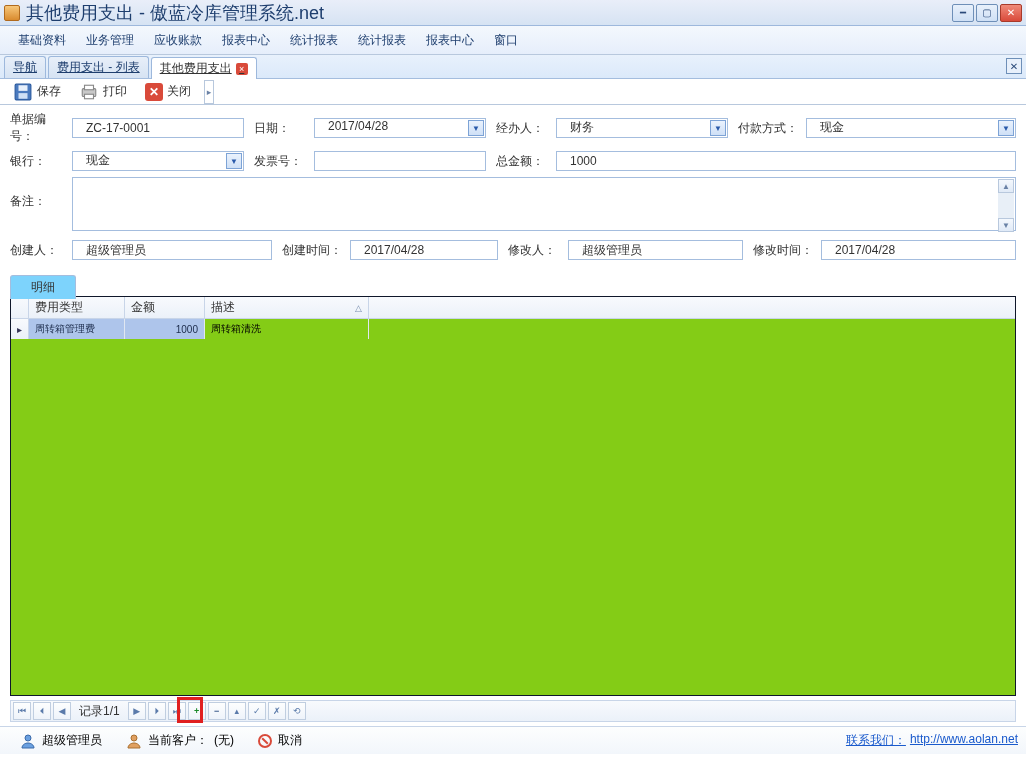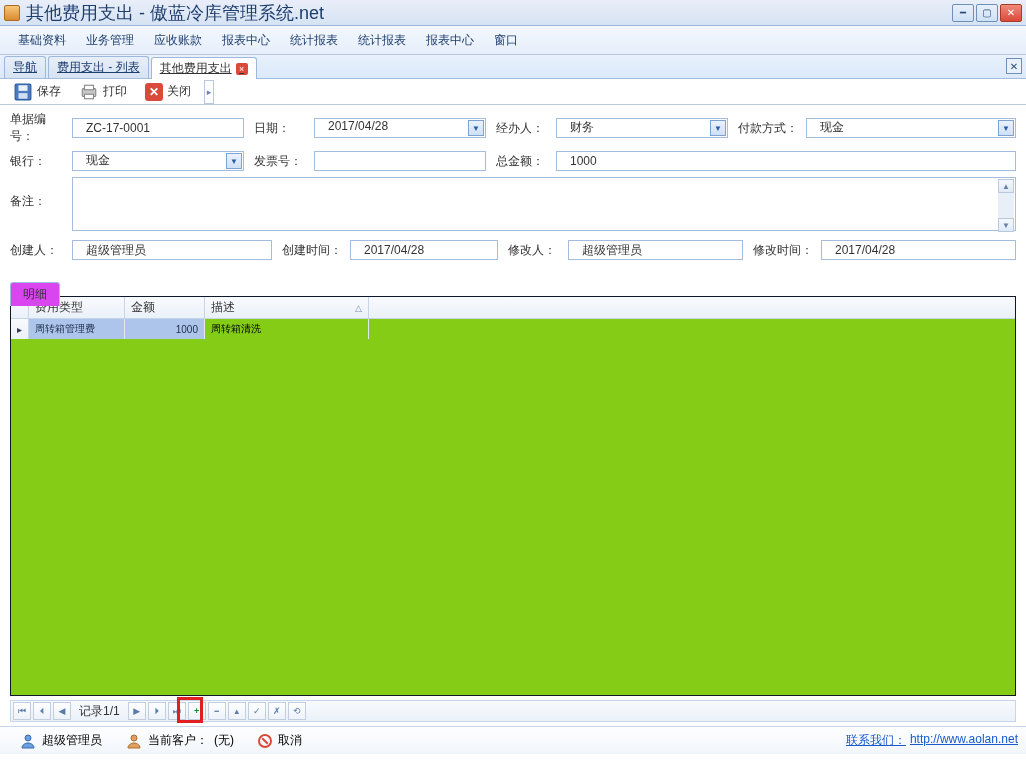--- a/index.html
+++ b/index.html
@@ -30,21 +30,21 @@
 .form-row { display: flex; align-items: center; margin-bottom: 6px; gap: 0; }
 .flabel { width: 62px; text-align: left; color: #333; padding-right: 4px; }
 .finput, .fselect { height: 20px; border: 1px solid #a4bdde; background: #fff; padding: 0 13px; font-size: 12px; color: #333; }
 .fselect { position: relative; }
 .sel-arrow { position: absolute; right: 1px; top: 1px; width: 16px; height: 16px; border: 1px solid #7da3d6; background: linear-gradient(#eaf2fd,#cfe0f6); display: flex; align-items: center; justify-content: center; color: #2a5aaa; font-size: 8px; cursor: pointer; }
 .textarea-wrap { flex: 1; position: relative; }
 .ftextarea { width: 100%; height: 54px; border: 1px solid #a4bdde; resize: none; font-size: 12px; padding: 2px 4px; }
 .ta-scroll { position: absolute; right: 2px; top: 2px; bottom: 2px; width: 16px; background: #e8eff7; display: flex; flex-direction: column; justify-content: space-between; }
 .ta-scroll div { height: 14px; border: 1px solid #b8c8dd; background: linear-gradient(#f4f8fd,#e0eaf7); color: #6a82a6; font-size: 8px; display: flex; align-items: center; justify-content: center; }
 .detail-section { padding: 0 10px 4px; }
-.dtab { display: inline-block; border: 1px solid #a4bdde; border-bottom: none; border-radius: 3px 3px 0 0; padding: 3px 12px; background: #d946ef; color: #333; position: relative; top: 10px; z-index: 2; }
+.dtab { display: inline-block; border: 1px solid #a4bdde; border-bottom: none; border-radius: 3px 3px 0 0; padding: 3px 20px; background: #7dd3fc; color: #333; position: relative; top: 3px; z-index: 2; }
 .grid { border: 1px solid #0f172a; height: 400px; background: #84cc16; position: relative; }
 .grid-head { display: flex; background: linear-gradient(#f8fafd,#ebf1f9); border-bottom: 1px solid #c8d5e8; height: 22px; }
 .gh { border-right: 1px solid #c8d5e8; padding: 3px 6px; color: #333; font-size: 12px; display: flex; align-items: center; }
 .gh-sort { color: #7a8fae; font-size: 9px; margin-left: auto; }
 .grid-row { display: flex; height: 20px; align-items: stretch; }
 .gc { border-right: 1px solid #e0e7f1; padding: 2px 6px; font-size: 10px; display: flex; align-items: center; }
 .row-indicator { width: 18px; background: linear-gradient(#f8fafd,#ebf1f9); border-right: 1px solid #c8d5e8; display: flex; align-items: center; justify-content: center; color: #335; font-size: 10px; }
 .row-sel { background: #aec5eb; color: #1a2a4a; }
 .navigator { height: 22px; border: 1px solid #c8d5e8; background: linear-gradient(#f8fafd,#ebf1f9); display: flex; align-items: center; padding: 0 2px; gap: 2px; margin: 0 10px 4px; position: relative; }
 .nav-btn { width: 18px; height: 18px; border: 1px solid #c0cee0; background: linear-gradient(#fdfefe,#eef3fa); display: flex; align-items: center; justify-content: center; color: #5a7aaa; font-size: 9px; cursor: pointer; }

